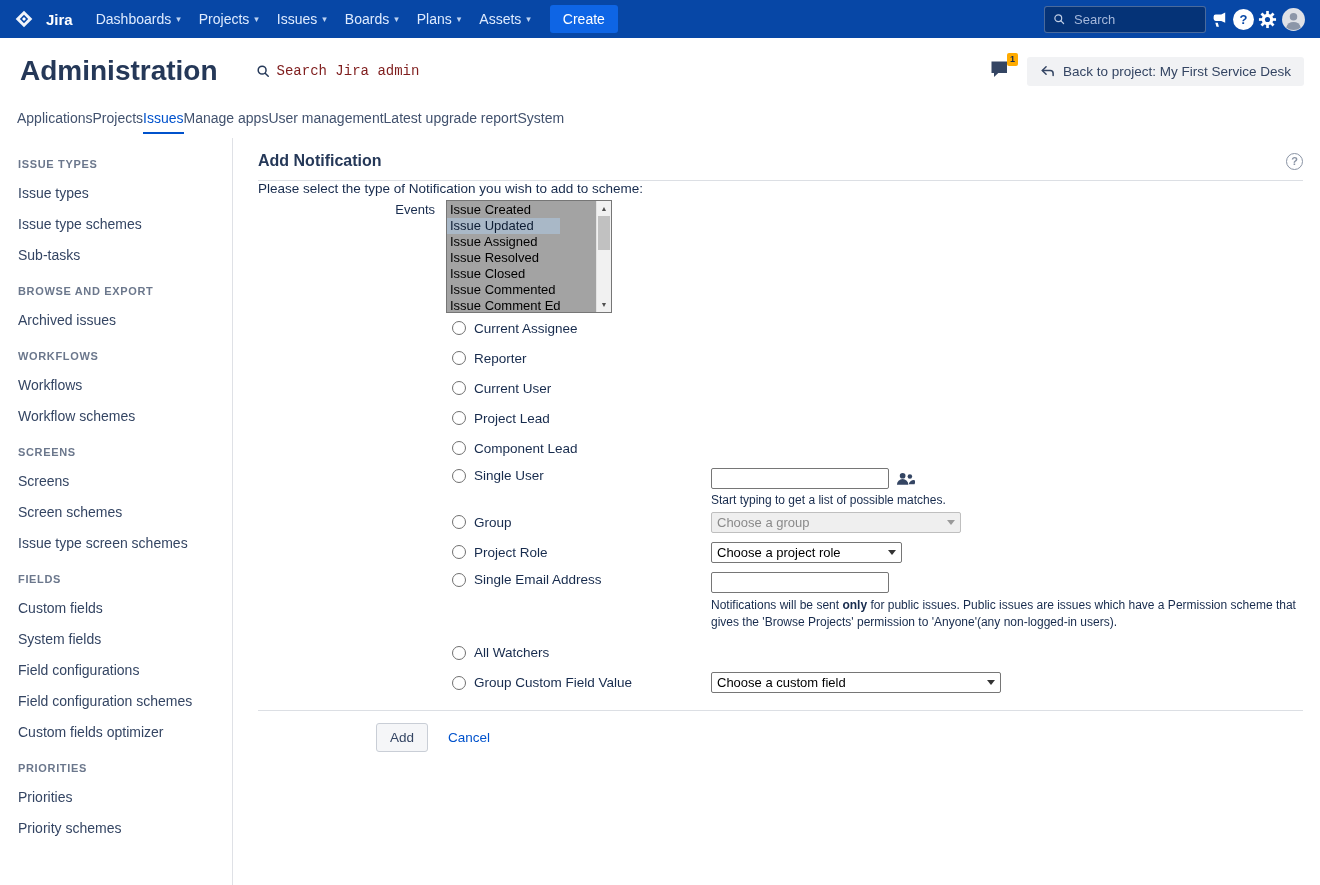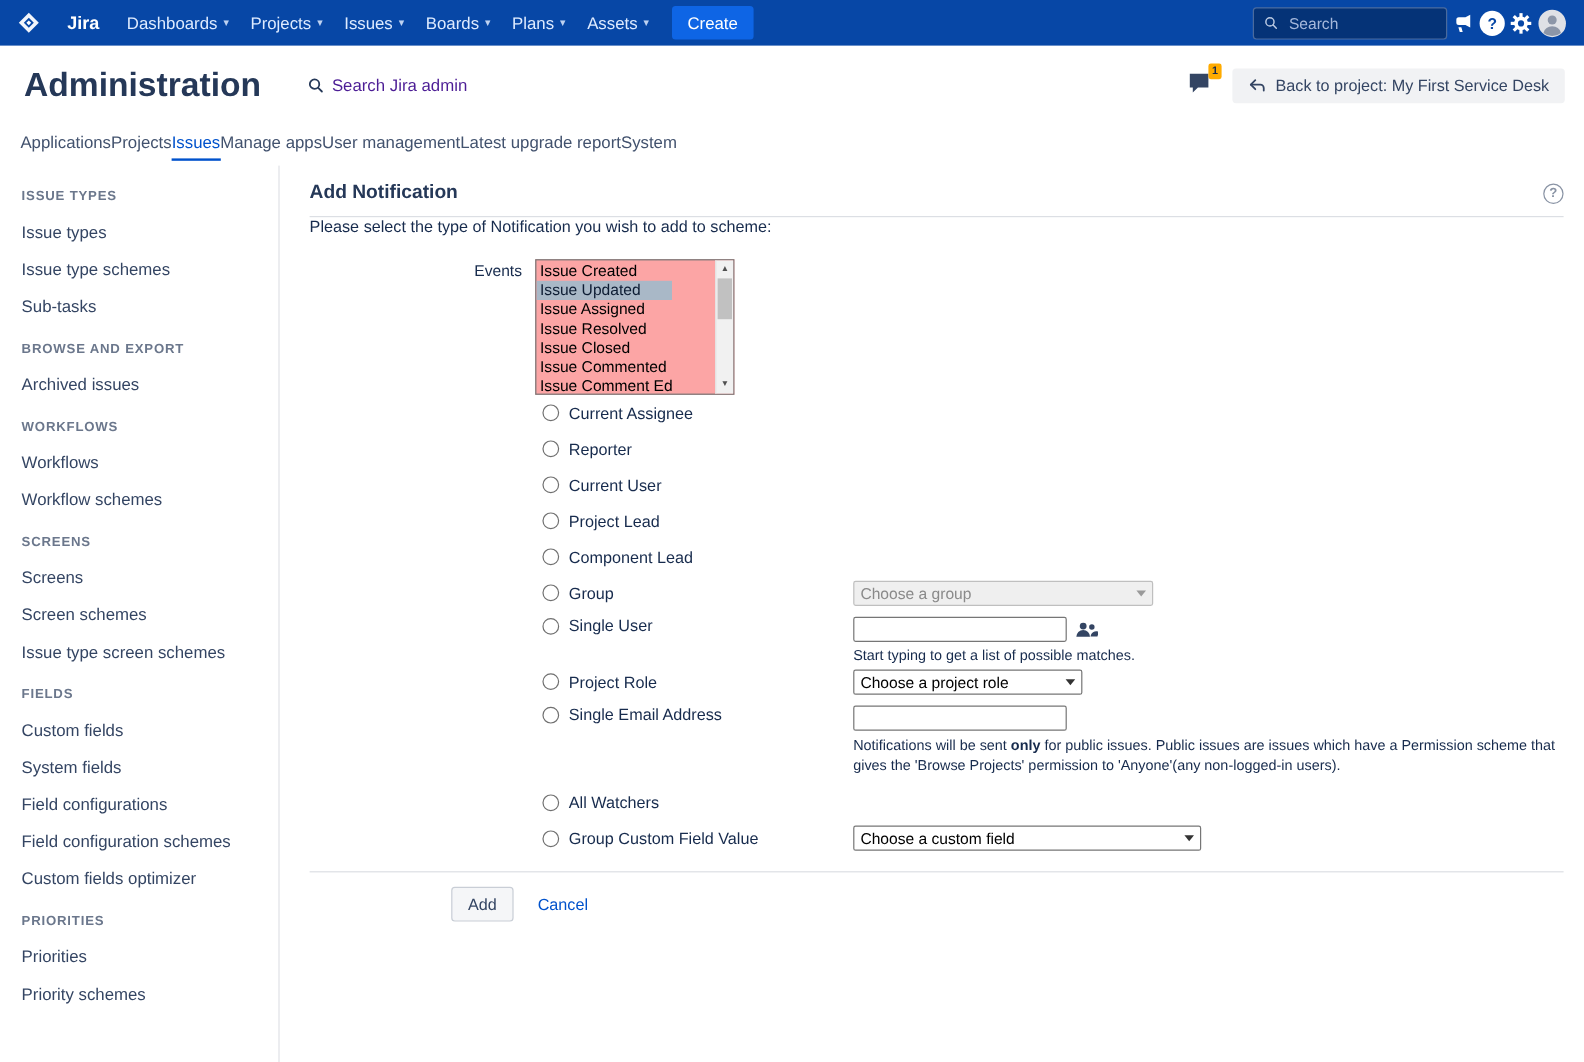--- a/index.html
+++ b/index.html
@@ -7,34 +7,34 @@
   body {
     width:1320px; height:885px; overflow:hidden;
     font-family:"Liberation Sans", sans-serif;
     color:#172B4D; background:#fff; font-size:13.5px;
   }
   a { text-decoration:none; }
 
   
   .navbar { height:38px; background:#0747A6; display:flex; align-items:center; padding:0 14px; }
   .nav-left { display:flex; align-items:center; }
-  .brand { display:flex; align-items:center; gap:22px; color:#fff; font-weight:bold; font-size:15px; margin-right:14px; cursor:pointer; }
+  .brand { display:flex; align-items:center; gap:12px; color:#fff; font-weight:bold; font-size:15px; margin-right:14px; cursor:pointer; }
   .nav-item { color:#DEEBFF; font-size:14px; padding:0 9px; height:38px; display:inline-flex; align-items:center; gap:5px; cursor:pointer; }
   .chev { font-size:9px; opacity:.85; }
   .create-btn { background:#0E65E5; border:none; color:#fff; font-size:14px; padding:6px 13px; border-radius:3px; margin-left:10px; cursor:pointer; font-family:inherit; }
   .nav-right { margin-left:auto; display:flex; align-items:center; gap:4px; }
   .nav-search { display:flex; align-items:center; gap:7px; background:rgba(0,0,0,0.28); border:1px solid rgba(159,173,200,0.45); border-radius:3px; height:27px; width:162px; padding:0 8px; color:#BFCDE4; }
   .nav-search input { background:transparent; border:none; outline:none; color:#fff; font-size:13px; width:100%; font-family:inherit; }
   .nav-search input::placeholder { color:#A5B8DB; }
   .nav-help { width:21px; height:21px; border-radius:50%; background:#fff; color:#0747A6; font-weight:bold; font-size:13px; display:flex; align-items:center; justify-content:center; cursor:pointer; }
 
   
   .admin-header { height:66px; display:flex; align-items:center; padding:0 16px 0 20px; }
   .admin-title { font-size:28px; font-weight:600; color:#253858; margin:0; }
-  .admin-search { margin-left:38px; display:flex; align-items:center; gap:7px; font-size:14px; color:#4c1d95; cursor:pointer; }
+  .admin-search { margin-left:38px; display:flex; align-items:center; gap:7px; font-size:14px; color:#7f1d1d; cursor:pointer;font-family:Liberation Mono, monospace; }
   .hdr-right { margin-left:auto; display:flex; align-items:center; gap:12px; }
   .notif-wrap { position:relative; width:26px; height:24px; cursor:pointer; }
   .notif-badge { position:absolute; top:-6px; right:-3px; background:#FFAB00; color:#172B4D; font-size:9px; font-weight:bold; padding:1px 3px; border-radius:2px; line-height:1.2; }
   .back-btn { display:flex; align-items:center; gap:8px; background:#F1F2F4; border:none; border-radius:3px; padding:7px 13px; font-size:13.5px; color:#344563; cursor:pointer; font-family:inherit; }
 
   
   .tabbar { display:flex; padding:0 17px; height:34px;align-items:center; }
   .tab { font-size:14px; color:#42526E; height:26px; padding-top:2px; cursor:pointer; }
   .tab.active { color:#0052CC; border-bottom:2px solid #0052CC; }
 
@@ -44,26 +44,26 @@
   .side-title { font-size:11px; font-weight:bold; color:#6B778C; letter-spacing:.06em; margin:22px 0 2px; }
   .side-title:first-child { margin-top:12px; }
   .side-item { font-size:14px; color:#344563; margin:15px 0; cursor:pointer; }
 
   .main { flex:1; padding:14px 17px 0 25px; }
   .head-row { display:flex; justify-content:space-between; align-items:center; border-bottom:1px solid #DCDFE4; padding-bottom:10px; }
   .page-title { font-size:16px; font-weight:bold; color:#253858; }
   .help-circ { width:17px; height:17px; border-radius:50%; border:1.5px solid #8993A4; color:#8993A4; font-size:11px; font-weight:bold; display:flex; align-items:center; justify-content:center; cursor:pointer; }
   .scheme-line { margin:12px 0; }
   .scheme-name { font-weight:bold; }
-  .intro { margin-bottom:20px; }
+  .intro { margin-bottom:4px; }
 
   
   .events-row { display:flex; }
   .events-label { width:188px; text-align:right; padding-right:11px; padding-top:2px; font-size:13px; flex:none; }
-  .listbox { width:166px; height:113px; border:1px solid #767676; background:#fca5a5; display:flex;gap:36px; }
+  .listbox { width:166px; height:113px; border:1px solid #767676; background:#a3a3a3; display:flex;gap:36px; }
   .lb-items { flex:1; overflow:hidden; padding-top:1px; }
   .lb-item { font-size:13px; line-height:16px; padding:0 3px; white-space:nowrap; color:#000; cursor:default; }
   .lb-item.selected { background:#A9B8C7; color:#0d1c33; }
   .lb-scroll { width:15px; background:#F1F1F1; display:flex; flex-direction:column; border-left:1px solid #E3E3E3; }
   .lb-arrow { height:15px; font-size:7px; color:#505050; display:flex; align-items:center; justify-content:center; cursor:pointer; }
   .lb-track { flex:1; position:relative; }
   .lb-thumb { position:absolute; top:0; left:1px; right:1px; height:34px; background:#C1C1C1; cursor:pointer; }
   .events-hint { margin:7px 0 12px 188px; font-size:12.5px; }
 
   
@@ -276,31 +276,20 @@
       </div>
       <div class="opt-row">
         <span class="radio"></span>
         <label class="opt-label">Project Lead</label>
       </div>
       <div class="opt-row">
         <span class="radio"></span>
         <label class="opt-label">Component Lead</label>
       </div>
 
-      <div class="opt-row">
-        <div class="radio-cell">
-          <span class="radio"></span>
-          <label class="opt-label">Group</label>
-        </div>
-        <div class="sel disabled" style="width:250px">
-          <span>Choose a group</span>
-            <span class="arr"></span>
-        </div>
-      </div>
-
       <div class="opt-row align-top">
         <div class="radio-cell">
           <span class="radio"></span>
           <label class="opt-label">Single User</label>
         </div>
         <div class="ctrl-stack">
           <div class="ctrl-line">
             <input class="txt-input" style="">
             <svg width="19" height="16" viewBox="0 0 20 16">
                 <g fill="#344563">
@@ -311,20 +300,31 @@
                 </g>
               </svg>
           </div>
           <div class="hint">Start typing to get a list of possible matches.</div>
         </div>
       </div>
 
       <div class="opt-row">
         <div class="radio-cell">
           <span class="radio"></span>
+          <label class="opt-label">Group</label>
+        </div>
+        <div class="sel disabled" style="width:250px">
+          <span>Choose a group</span>
+            <span class="arr"></span>
+        </div>
+      </div>
+
+      <div class="opt-row">
+        <div class="radio-cell">
+          <span class="radio"></span>
           <label class="opt-label">Project Role</label>
         </div>
         <div class="sel" style="width:191px">
           <span>Choose a project role</span>
             <span class="arr"></span>
         </div>
       </div>
 
       <div class="opt-row align-top">
         <div class="radio-cell">

